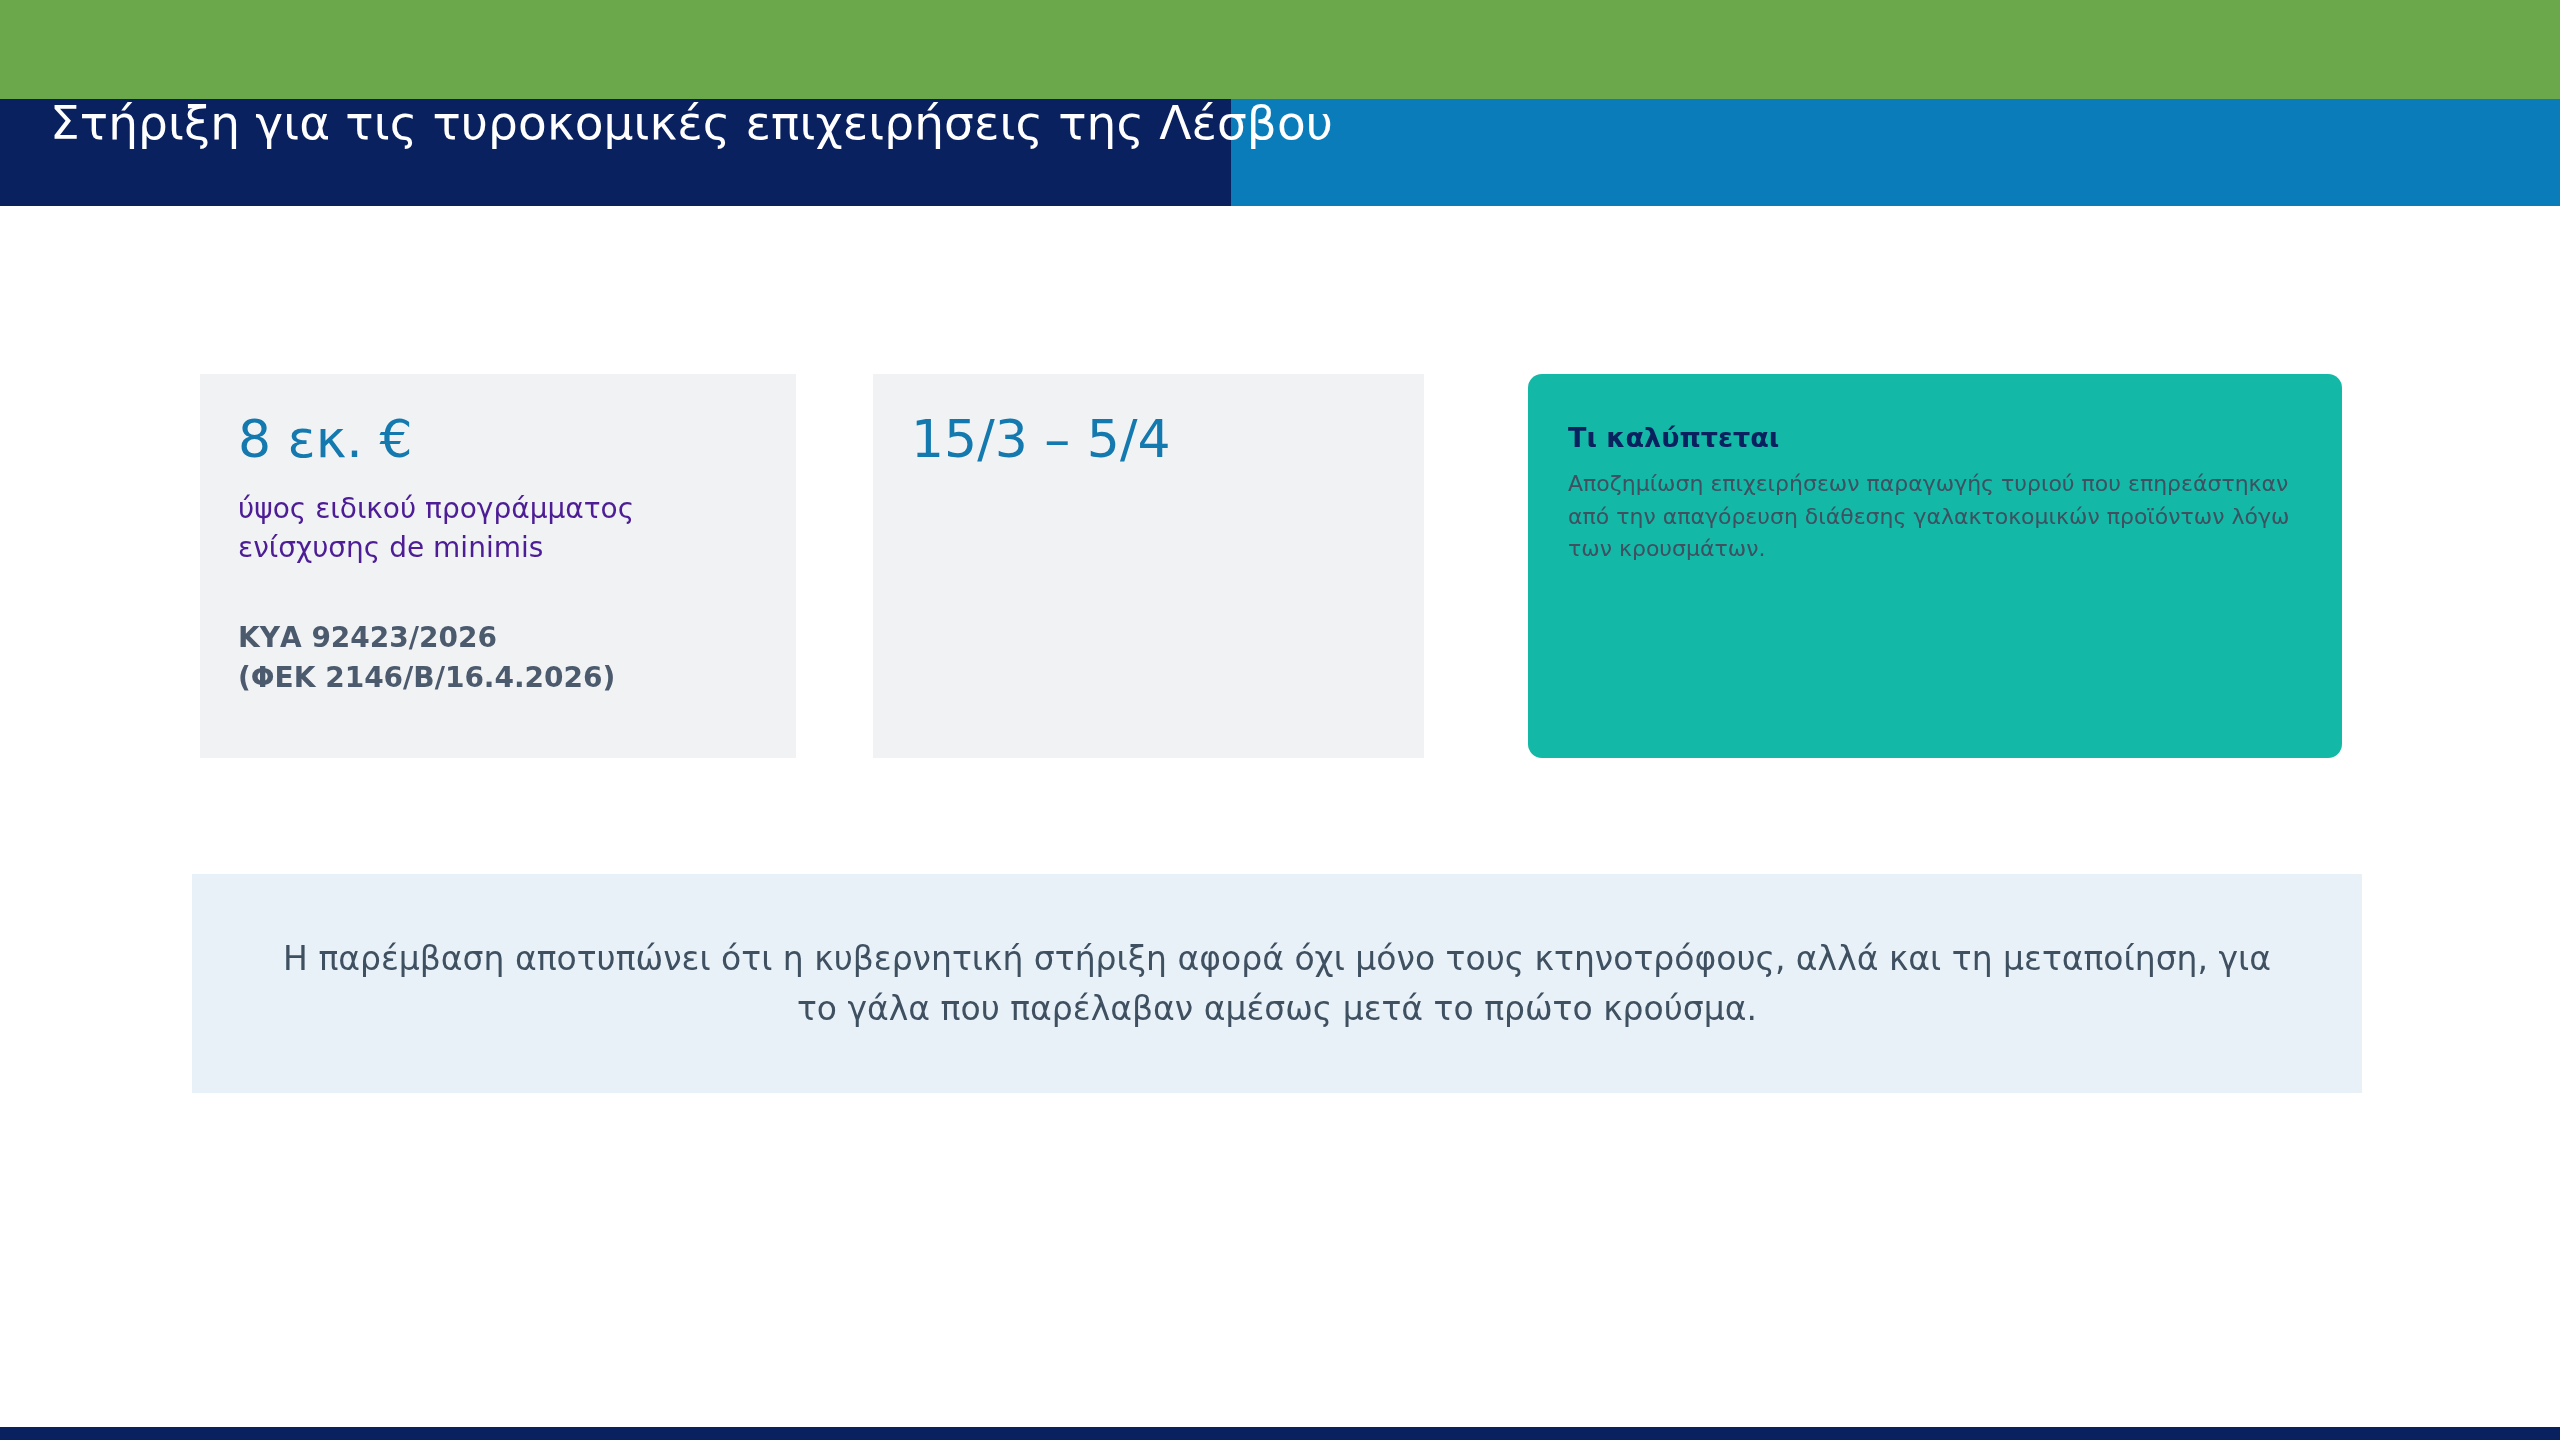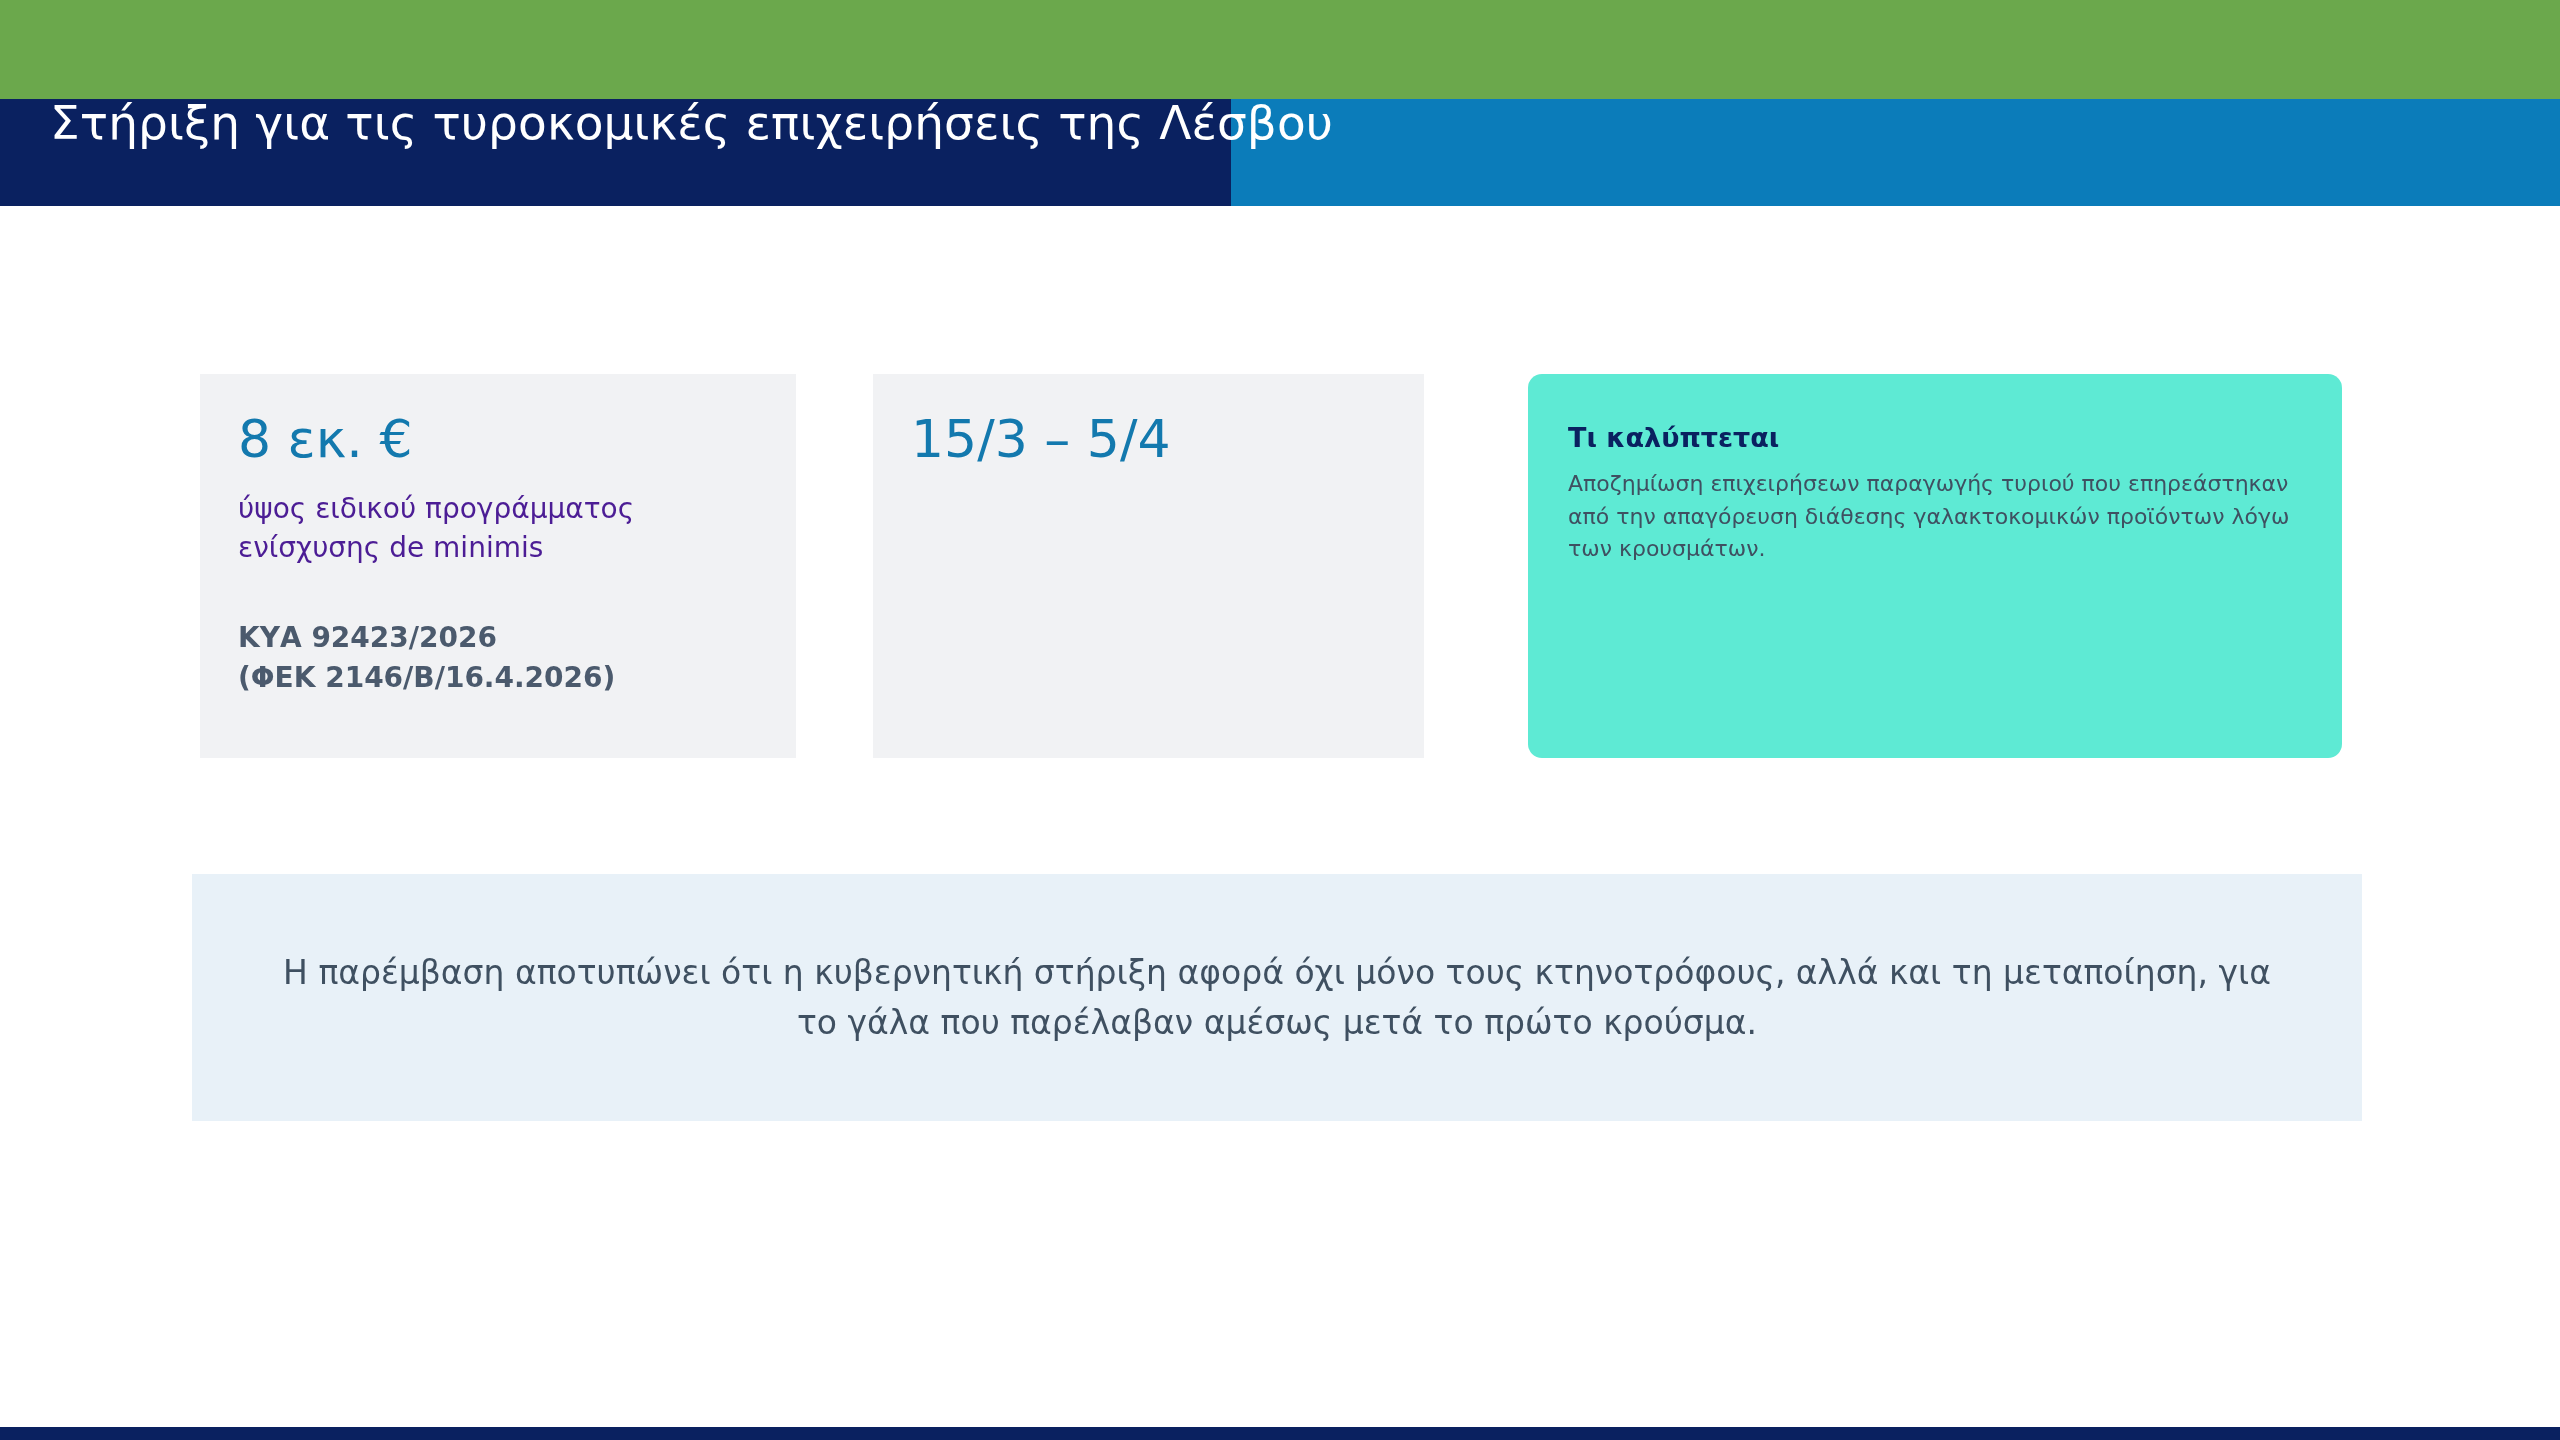--- a/index.html
+++ b/index.html
@@ -61,21 +61,21 @@
     position: absolute;
     top: 0;
     height: 384px;
     box-sizing: border-box;
   }
   .card.plain {
     background: #F1F2F4;
     padding: 38px 40px 0 38px;
   }
   .card.accent {
-    background: #5eead4;
+    background: #14b8a6;
     border-radius: 14px;
     padding: 48px 44px 0 40px;
   }
   #card-1 { left: 8px;    width: 596px; }
   #card-2 { left: 681px;  width: 551px; }
   #card-3 { left: 1336px; width: 814px; }
 
   .stat-value {
     color: #1379AE;
     font-size: 52px;
@@ -113,21 +113,21 @@
     margin: 0;
     font-weight: 400;
   }
 
   
   .banner {
     position: absolute;
     left: 192px;
     top: 874px;
     width: 2170px;
-    height: 247px;
+    height: 219px;
     background: #E8F1F8;
     display: flex;
     align-items: center;
     justify-content: center;
     box-sizing: border-box;
     padding: 0 90px;
   }
   .banner-text {
     color: #3F5061;
     font-size: 33px;

